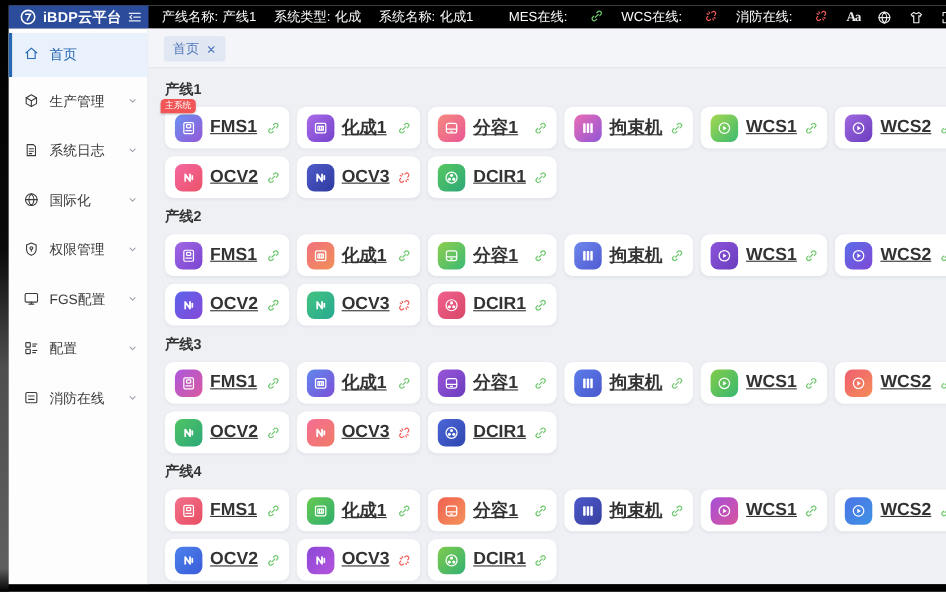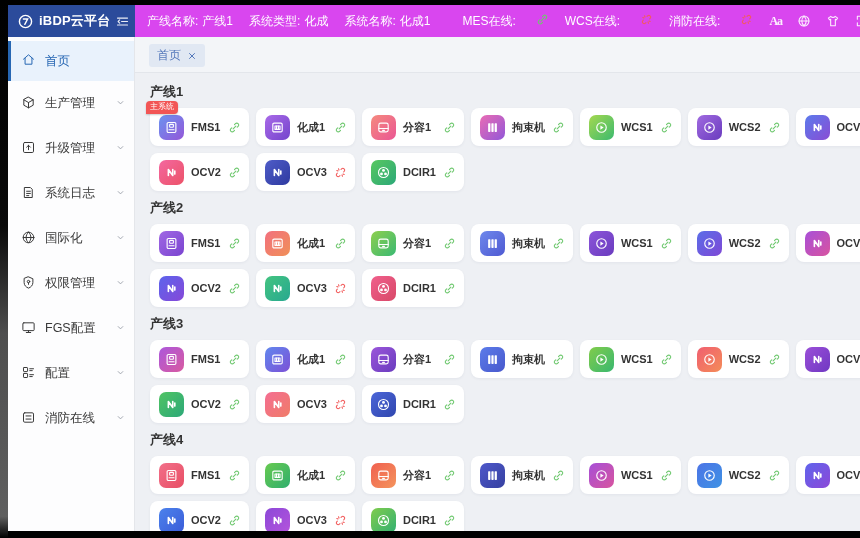--- a/index.html
+++ b/index.html
@@ -4,21 +4,21 @@
 <style>
   * { box-sizing: border-box; margin: 0; padding: 0; }
   html,body { width: 860px; height: 538px; overflow: hidden; }
   body { background: #000; position: relative; font-family: "Liberation Sans","DejaVu Sans",sans-serif; }
   .left-strip { position:absolute; left:0; top:0; width:8px; height:538px;
     background: linear-gradient(180deg,#000 0%,#0a0a0a 42%,#4e4e4e 62%,#5f5f5f 96%,#000 100%); }
   .app { position:absolute; left:8px; top:5px; width:852px; height:526px;
     display:flex; flex-direction:column; background:#eef0f4; }
 
   
-  .header { height:32px; flex:none; background:#d946ef; display:flex; align-items:stretch; color:#fff; }
+  .header { height:21px; flex:none; background:#000000; display:flex; align-items:stretch; color:#fff; }
   .logo-box { width:127px; flex:none; background:#2b4b9b; display:flex; align-items:center; padding:0 7px 0 9px; gap:5px; }
   .logo-title { font-size:13px; font-weight:bold; letter-spacing:.2px; white-space:nowrap; }
   .fold-btn { margin-left:auto; display:flex; align-items:center; cursor:pointer; opacity:.9; }
   .header-main { flex:1; display:flex; align-items:center; padding:0 12px; gap:16px; font-size:12px; min-width:0; }
   .info-item { display:flex; gap:4px; white-space:nowrap; }
   .hdr-sep { width:1px; height:14px; background:rgba(255,255,255,.35); }
   .status-item { display:flex; align-items:center; gap:20px; white-space:nowrap; }
   .header-right { margin-left:auto; display:flex; align-items:center; gap:15px; }
   .hdr-icon { display:flex; align-items:center; cursor:pointer; opacity:.92;font-family:Liberation Serif, serif; }
   .font-icon { font-size:12px; font-weight:bold; letter-spacing:-1px; }
@@ -42,21 +42,21 @@
   .tab .tab-x { display:flex; align-items:center; }
 
   .sections { flex:1; padding:2px 15px 0; overflow:hidden; }
   .section-title { font-size:13px; font-weight:bold; color:#333; margin:8px 0 7px; }
   .cards { display:grid; grid-template-columns:repeat(7,1fr); gap:7px 7px; }
   .card { position:relative; background:#fff; border-radius:8px; height:38px;
     display:flex; align-items:center; gap:7px; padding:0 8px 0 9px;
     box-shadow:0 1px 3px rgba(40,50,80,.06); cursor:pointer; }
   .card-icon { width:25px; height:25px; border-radius:7px; flex:none; color:#fff;
     display:flex; align-items:center; justify-content:center; }
-  .card-label { font-size:11px; font-weight:600; color:#333; white-space:nowrap; }
+  .card-label { font-size:16px; font-weight:600; color:#333; white-space:nowrap;text-decoration:underline; }
   .card-link { margin-left:auto; display:flex; align-items:center; }
   .badge { position:absolute; top:-7px; left:-4px; background:#f25555; color:#fff;
     font-size:8px; line-height:1; padding:2px 4px 3px; border-radius:4px 4px 4px 0;
     box-shadow:0 1px 2px rgba(0,0,0,.2); z-index:2; }
 </style>
 </head>
 <body>
 
 <div class="left-strip"></div>
 
@@ -164,30 +164,20 @@
                 <path d="M12 3.5 19.5 7.7v8.6L12 20.5 4.5 16.3V7.7Z"></path>
                 <path d="M4.5 7.7 12 12l7.5-4.3M12 12v8.5"></path>
               </svg></span>
             <span class="side-label">生产管理</span>
             <span class="chev"><svg viewBox="0 0 24 24" width="11" height="11" fill="none" stroke="currentColor" stroke-width="2" stroke-linecap="round" stroke-linejoin="round">
                 <path d="M7 10l5 5 5-5"></path>
               </svg></span>
           </div>
           <div class="side-item">
             <span class="s-icon"><svg viewBox="0 0 24 24" width="15" height="15" fill="none" stroke="currentColor" stroke-width="1.6" stroke-linecap="round" stroke-linejoin="round">
-                <rect x="4" y="4" width="16" height="16" rx="2"></rect>
-                <path d="M12 15.5V8.5M9 11.5 12 8.5l3 3"></path>
-              </svg></span>
-            <span class="side-label">升级管理</span>
-            <span class="chev"><svg viewBox="0 0 24 24" width="11" height="11" fill="none" stroke="currentColor" stroke-width="2" stroke-linecap="round" stroke-linejoin="round">
-                <path d="M7 10l5 5 5-5"></path>
-              </svg></span>
-          </div>
-          <div class="side-item">
-            <span class="s-icon"><svg viewBox="0 0 24 24" width="15" height="15" fill="none" stroke="currentColor" stroke-width="1.6" stroke-linecap="round" stroke-linejoin="round">
                 <path d="M6 4h9l3 3v13H6Z"></path>
                 <path d="M9 10h6M9 13.5h6M9 17h3.5"></path>
               </svg></span>
             <span class="side-label">系统日志</span>
             <span class="chev"><svg viewBox="0 0 24 24" width="11" height="11" fill="none" stroke="currentColor" stroke-width="2" stroke-linecap="round" stroke-linejoin="round">
                 <path d="M7 10l5 5 5-5"></path>
               </svg></span>
           </div>
           <div class="side-item">
             <span class="s-icon"><svg viewBox="0 0 24 24" width="15" height="15" fill="none" stroke="currentColor" stroke-width="1.6" stroke-linecap="round" stroke-linejoin="round">

